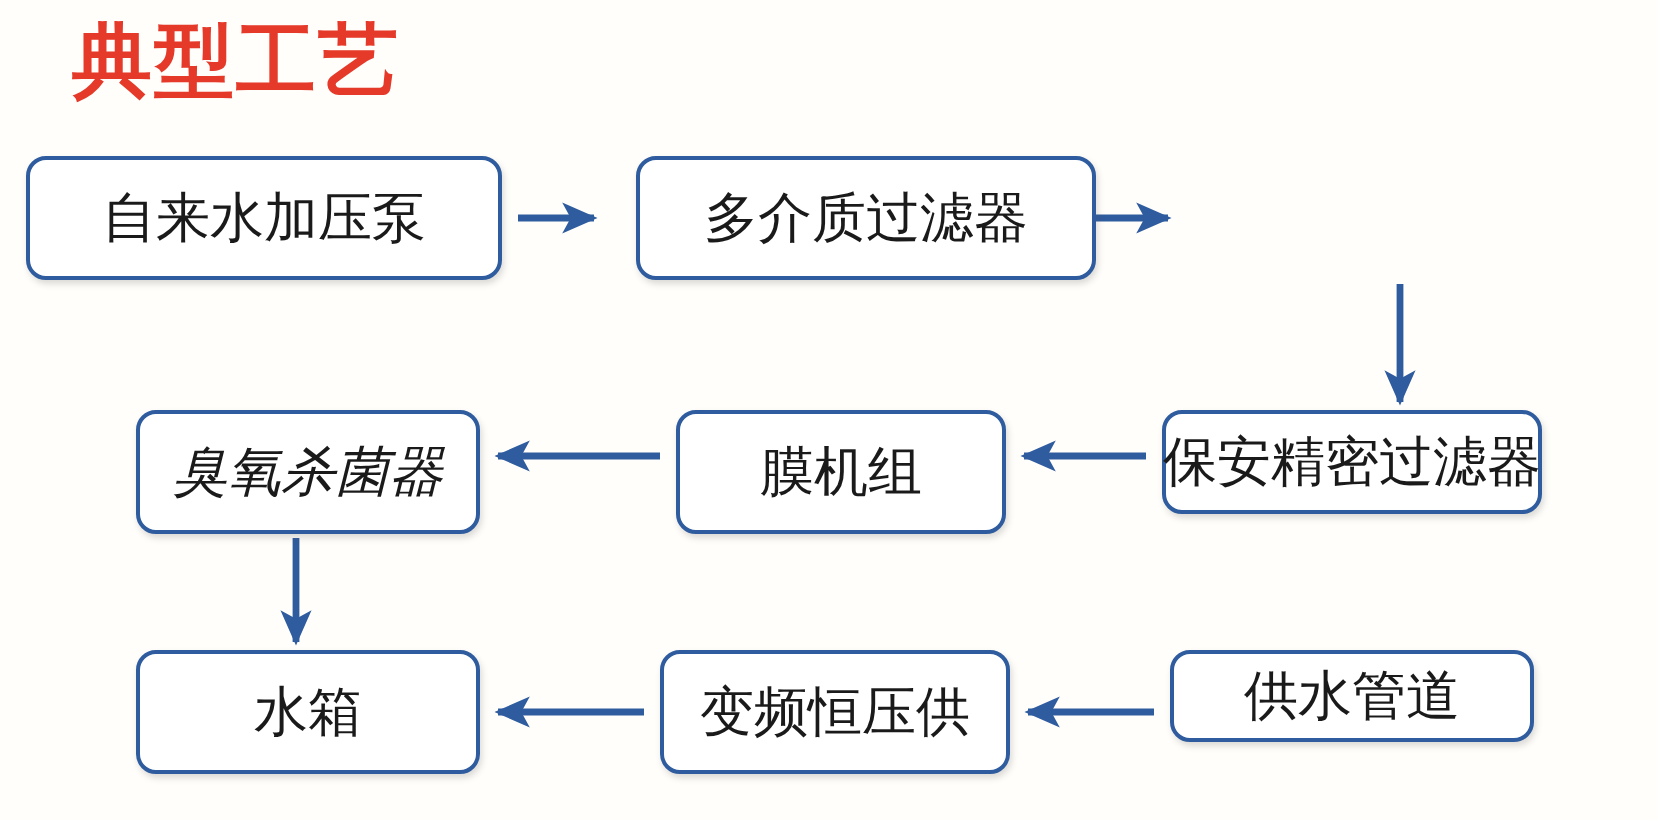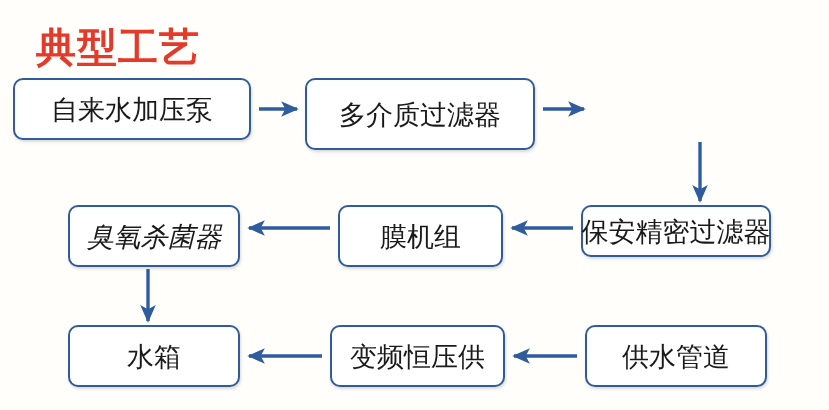--- a/index.html
+++ b/index.html
@@ -21,49 +21,48 @@
   #title {
     position: absolute;
     left: 36px;
     top: 6px;
     font-size: 40px;
     font-weight: bold;
     color: #e5392a;
     letter-spacing: 1px;
     line-height: 50px;
     white-space: nowrap;
-    margin-top: 16px;
   }
   .node {
     position: absolute;
     box-sizing: border-box;
     border: 2px solid #2f5c9e;
     border-radius: 10px;
     background: #ffffff;
     display: flex;
     align-items: center;
     justify-content: center;
     color: #1a1a1a;
     font-size: 27px;
     line-height: 1;
     white-space: nowrap;
     box-shadow: 1px 2px 3px rgba(90,90,90,0.22);
   }
   
   #n-tapwater-pump      { left: 13px;  top: 78px;  width: 238px; height: 62px; text-align: center; }
-  #n-multimedia-filter   { left: 305px; top: 78px;  width: 230px; height: 72px; }
+  #n-multimedia-filter   { left: 318px; top: 78px;  width: 230px; height: 62px; }
   #n-carbon-filter       { left: 592px; top: 78px;  width: 224px; height: 62px; }
   
   #n-ozone-sterilizer    { left: 68px;  top: 205px; width: 172px; height: 62px; font-style: italic; }
   #n-membrane-unit       { left: 338px; top: 205px; width: 165px; height: 62px; text-align: right; }
   #n-security-filter     { left: 581px; top: 205px; width: 190px; height: 52px; }
   
   #n-water-tank          { left: 68px;  top: 325px; width: 172px; height: 62px; text-align: center; }
   #n-vfd-supply          { left: 330px; top: 325px; width: 175px; height: 62px; }
-  #n-supply-pipeline     { left: 585px; top: 325px; width: 182px; height: 62px; }
+  #n-supply-pipeline     { left: 585px; top: 325px; width: 182px; height: 46px; }
 
   #edges {
     position: absolute;
     left: 0; top: 0;
     width: 829px;
     height: 410px;
     pointer-events: none;
   }
 </style>
 </head>

